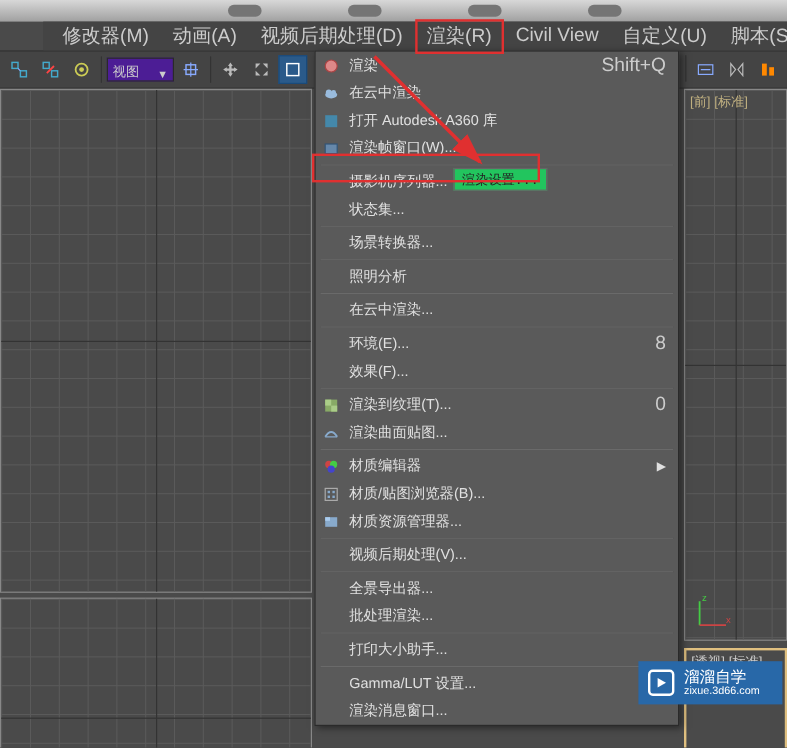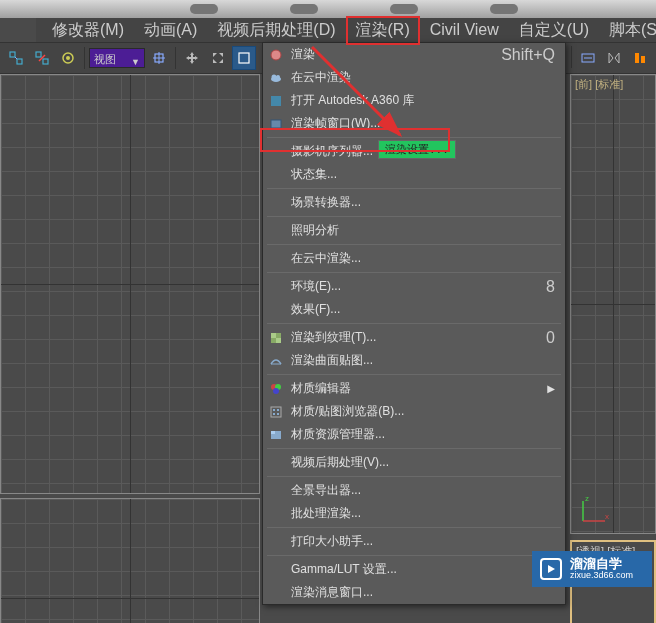--- a/index.html
+++ b/index.html
@@ -64,21 +64,21 @@
     .dd-item .arrow-r { margin-left: auto; font-size: 10px; }
     .dd-sub-label { position: absolute; left: 378px; top: 140px; background: #22c55e; border: 1px solid #666; padding: 1px 6px; font-size: 11px; color: #222; z-index: 11; font-family: Liberation Mono, monospace; }
     
     .highlight-frame { position: absolute; border: 2px solid #e03030; z-index: 15; pointer-events: none; }
     .hf-render { top: 128px; left: 260px; width: 190px; height: 24px; }
     
     .red-arrow { position: absolute; z-index: 16; top: 43px; left: 290px; pointer-events: none; }
     
     .watermark { position: absolute; right: 4px; bottom: 36px; width: 120px; height: 36px; background: #2868a8; display: flex; align-items: center; padding: 0 8px; gap: 8px; z-index: 30; }
     .watermark .wm-icon { width: 22px; height: 22px; border: 2px solid #fff; border-radius: 4px; display: flex; align-items: center; justify-content: center; }
-    .watermark .wm-text { color: #fff; font-size: 13px; font-weight: bold; }
+    .watermark .wm-text { color: #fff; font-size: 13px; font-weight: normal; }
     .watermark .wm-sub { color: #fff; font-size: 9px; }
     .wm-col { display: flex; flex-direction: column; line-height: 1.1; }
   </style>
 </head>
 <body>
 
 <div class="title-strip">
   <div class="dot d1"></div>
     <div class="dot d2"></div>
     <div class="dot d3"></div>

